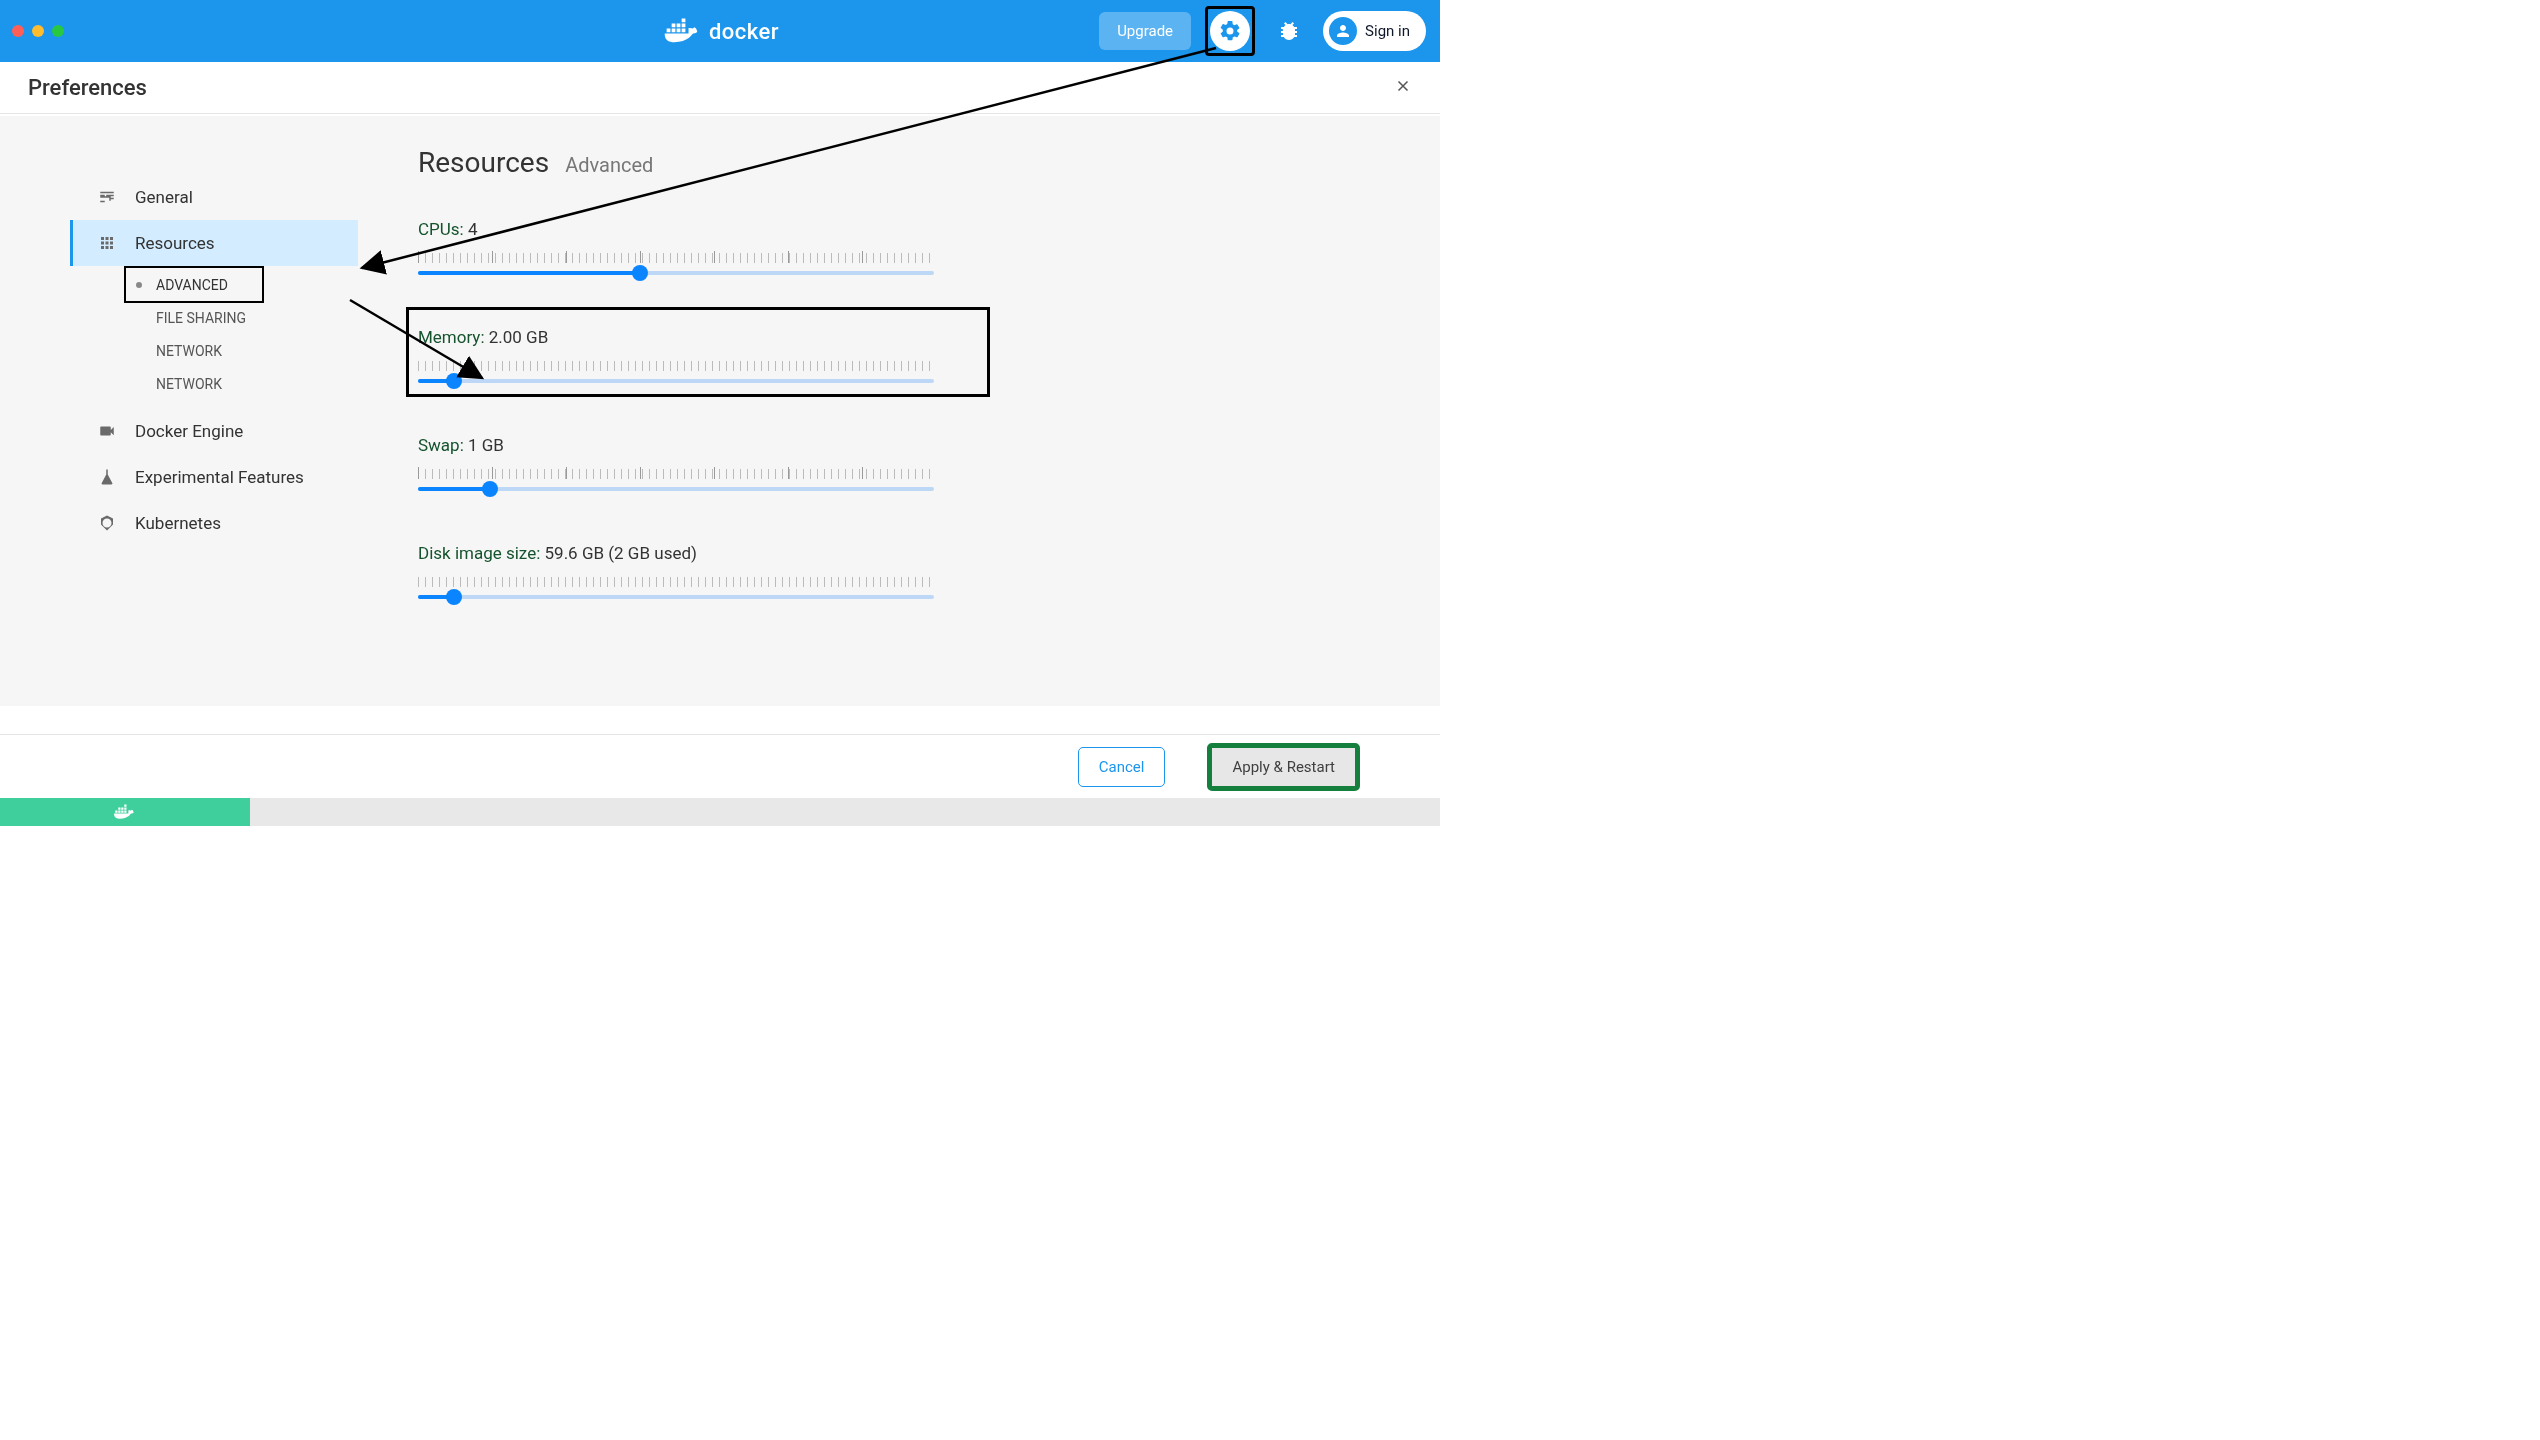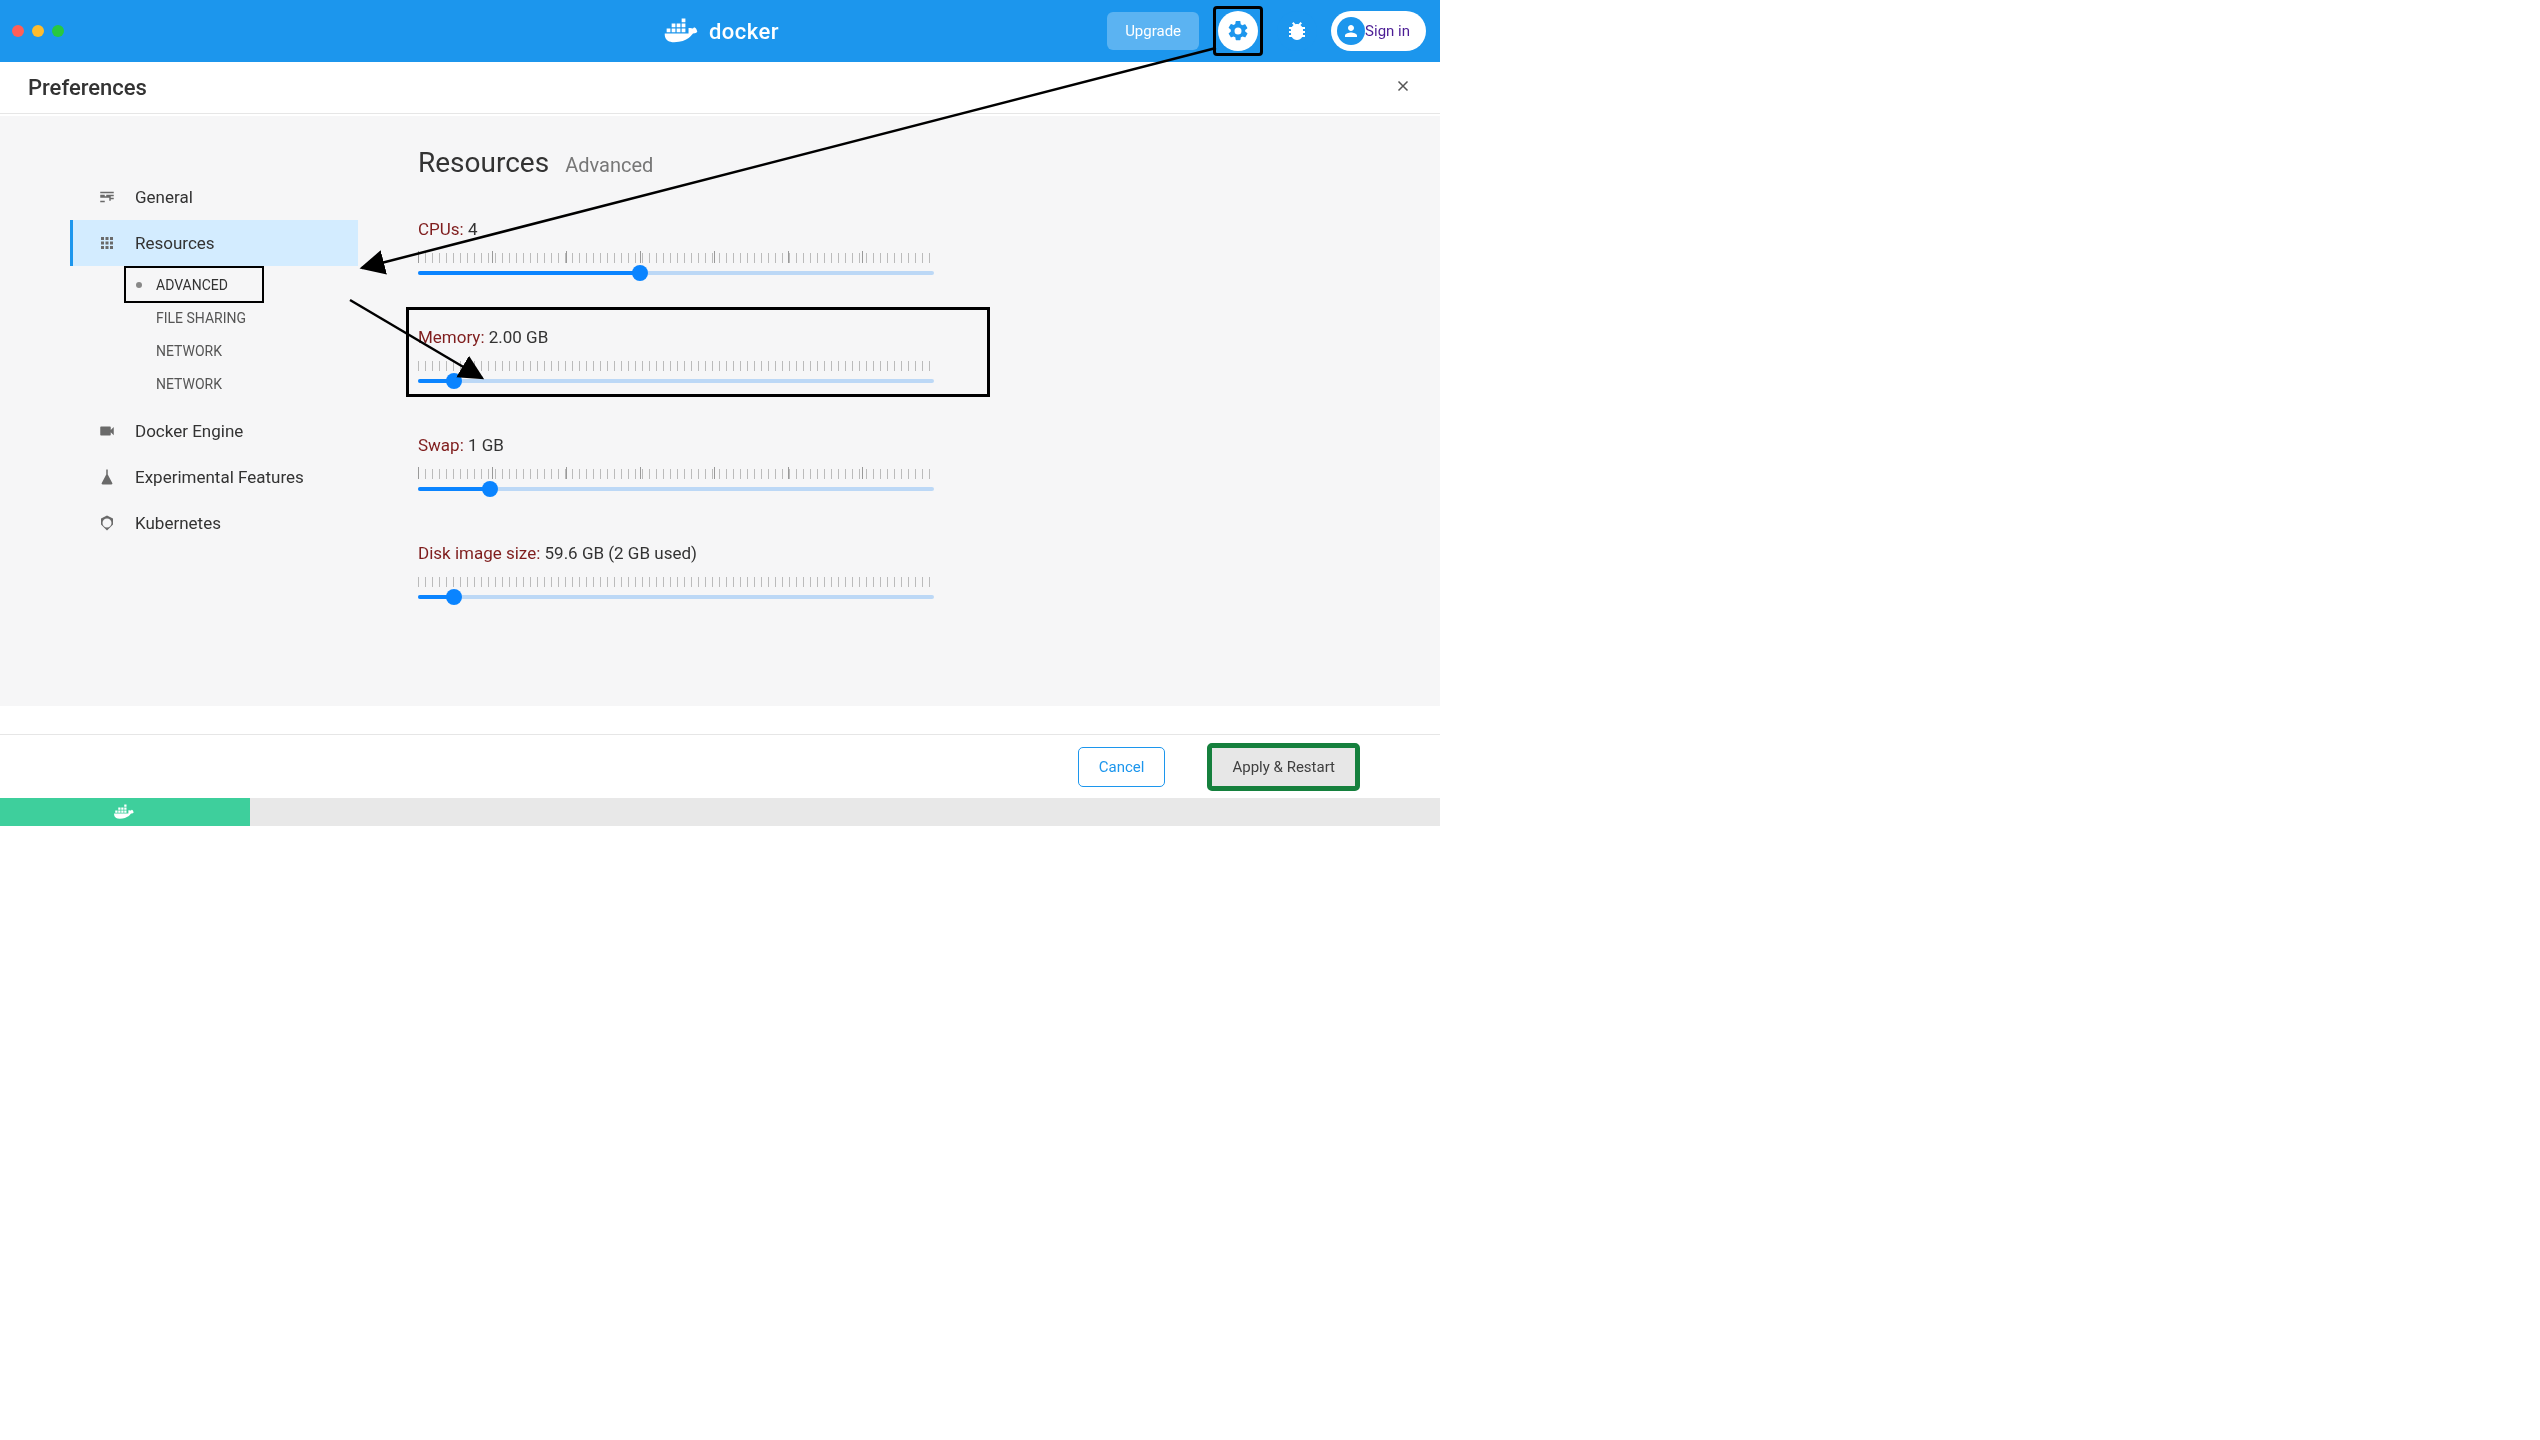--- a/index.html
+++ b/index.html
@@ -16,21 +16,21 @@
   .brand { position: absolute; left: 50%; transform: translateX(-50%); display: flex; align-items: center; color: #fff; }
   .brand svg { width: 44px; height: 30px; fill: #fff; margin-right: 4px; }
   .brand-text { font-size: 22px; font-weight: 500; letter-spacing: 0.5px; }
 
   .top-actions { margin-left: auto; display: flex; align-items: center; gap: 14px; margin-right: 14px; }
   .upgrade-btn { background: rgba(255,255,255,0.28); color: #fff; border: none; border-radius: 6px; padding: 10px 18px; font-size: 15px; cursor: pointer; }
   .icon-btn { width: 40px; height: 40px; border-radius: 50%; background: #fff; color: #1c96ed; display: flex; align-items: center; justify-content: center; cursor: pointer; }
   .icon-btn.blue { background: #1c96ed; color: #fff; border: 1px solid rgba(255,255,255,0.0); }
   .icon-btn svg { width: 24px; height: 24px; }
   .gear-highlight { border: 3px solid #000; padding: 2px; border-radius: 4px; }
-  .signin-btn { display: flex; align-items: center; background: #fff; color: #4c1d95; border-radius: 20px; padding: 6px 16px 6px 6px; font-size: 15px; cursor: pointer; border: none; }
+  .signin-btn { display: flex; align-items: center; gap: 8px; background: #fff; color: #0f172a; border-radius: 20px; padding: 6px 16px 6px 6px; font-size: 15px; cursor: pointer; border: none; }
   .signin-btn .avatar { width: 28px; height: 28px; border-radius: 50%; background: #1c96ed; display: flex; align-items: center; justify-content: center; color: #fff; }
 
   
   .pref-row { height: 52px; border-bottom: 1px solid #e6e6e6; display: flex; align-items: center; padding: 0 28px; justify-content: space-between; }
   .pref-title { font-size: 22px; color: #333; font-weight: 500; }
   .close-x { font-size: 22px; color: #555; cursor: pointer; background: none; border: none; }
 
   
   .body-area { position: absolute; top: 116px; bottom: 120px; left: 0; right: 0; background: #f6f6f7; padding: 30px 0 0 0; overflow: hidden; }
   .layout { display: flex; max-width: 1300px; margin: 0 auto; }
@@ -48,21 +48,21 @@
   .adv-highlight { position: absolute; left: 54px; top: -2px; bottom: -2px; right: -6px; border: 2px solid #000; pointer-events: none; width: 140px; }
 
   
   .content { flex: 1; padding: 0 0 0 60px; max-width: 620px; }
   .page-heading { display: flex; align-items: baseline; gap: 16px; margin-bottom: 40px; }
   .page-heading .main { font-size: 28px; color: #333; }
   .page-heading .sub { font-size: 20px; color: #777; }
 
   .setting { margin-bottom: 52px; position: relative; }
   .setting-label { font-size: 17px; margin-bottom: 14px; }
-  .setting-label .name { color: #7f1d1d; margin-top: 16px; }
+  .setting-label .name { color: #14532d; margin-top: 16px; }
   .setting-label .val { color: #333; }
 
   .slider-wrap { position: relative; width: 516px; }
   .ticks { height: 10px; background-image: repeating-linear-gradient(to right, #bbb 0 1px, transparent 1px 7px); margin-bottom: 8px; }
   .ticks.major { background-image: repeating-linear-gradient(to right, #999 0 1px, transparent 1px 74px); height: 12px; position: absolute; width: 100%; top: -2px; }
   .track { height: 4px; background: #bcd8f6; border-radius: 2px; position: relative; }
   .fill { position: absolute; left: 0; top: 0; bottom: 0; background: #0a84ff; border-radius: 2px; }
   .thumb { position: absolute; top: 50%; width: 16px; height: 16px; background: #0a84ff; border-radius: 50%; transform: translate(-50%, -50%); cursor: pointer; }
 
   .memory-highlight { position: absolute; left: -12px; right: -12px; top: -20px; bottom: -14px; border: 3px solid #000; pointer-events: none; }

